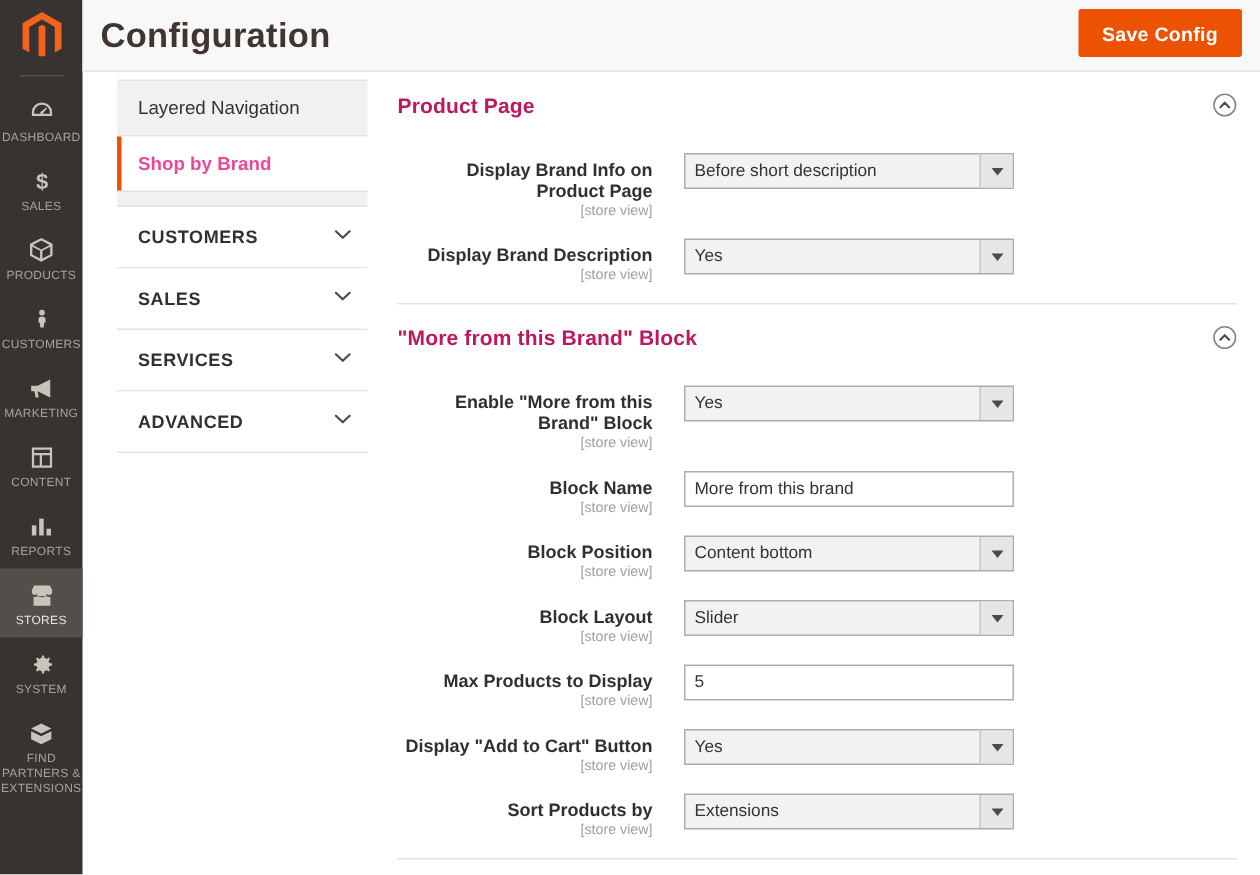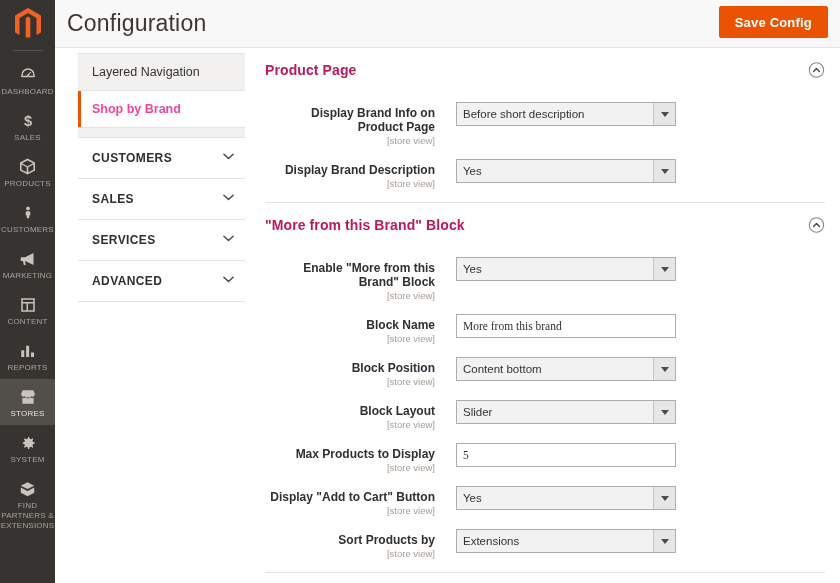--- a/index.html
+++ b/index.html
@@ -48,21 +48,21 @@
 
   
   .page-header {
     position: absolute; left: 55px; top: 0;
     width: 785px; height: 48px;
     background: #f8f8f8;
     border-bottom: 1px solid #e3e3e3;
   }
   .page-title {
     position: absolute; left: 12px; top: 10px;
-    font-size: 23px; font-weight: 400; color: #41362f;
+    font-size: 23px; font-weight: 700; color: #41362f;
     letter-spacing: .2px;
   }
   .save-config-btn {
     position: absolute; right: 12px; top: 6px;
     height: 32px; padding: 0 15px;
     background: #eb5202;
     border: 1px solid #eb5202;
     border-radius: 2px;
     color: #ffffff; font-size: 13px; font-weight: bold;
     letter-spacing: .2px;
@@ -172,21 +172,21 @@
   .caret {
     width: 0; height: 0;
     border-left: 4px solid transparent;
     border-right: 4px solid transparent;
     border-top: 5px solid #514943;
   }
   .txt {
     height: 24px; width: 220px;
     border: 1px solid #adadad;
     background: #ffffff;
-    font-family: Liberation Serif, serif;
+    font-family: Liberation Sans, sans-serif;
     font-size: 11.5px; color: #333333;
     padding: 0 6px;
   }
 
   .divider {
     height: 1px; background: #e3e3e3;
     margin: 12px 0 0 0;
   }
   .spacer-8 { height: 10px; }
 </style>

